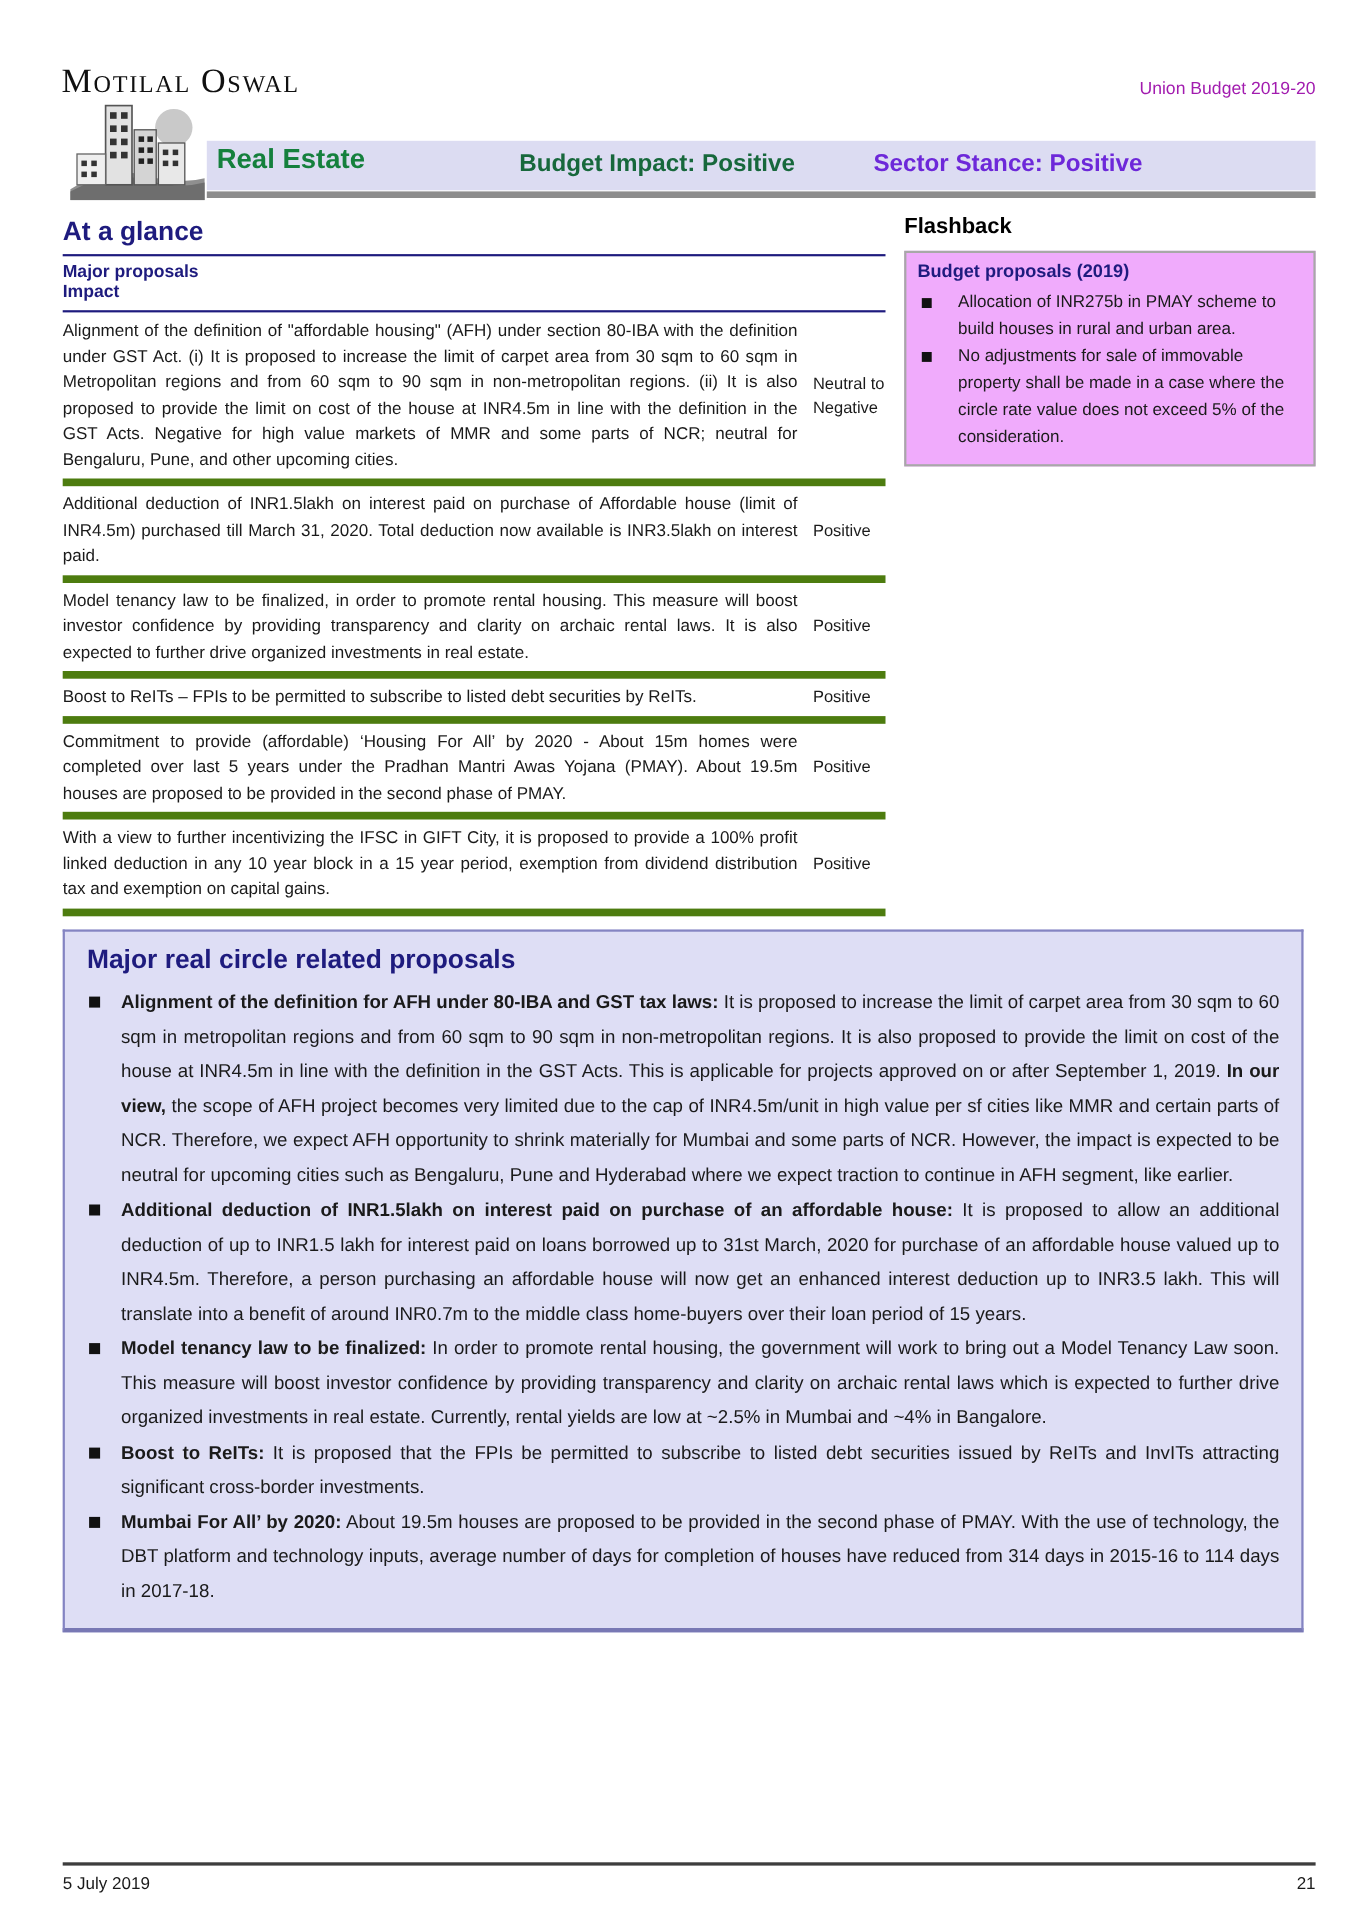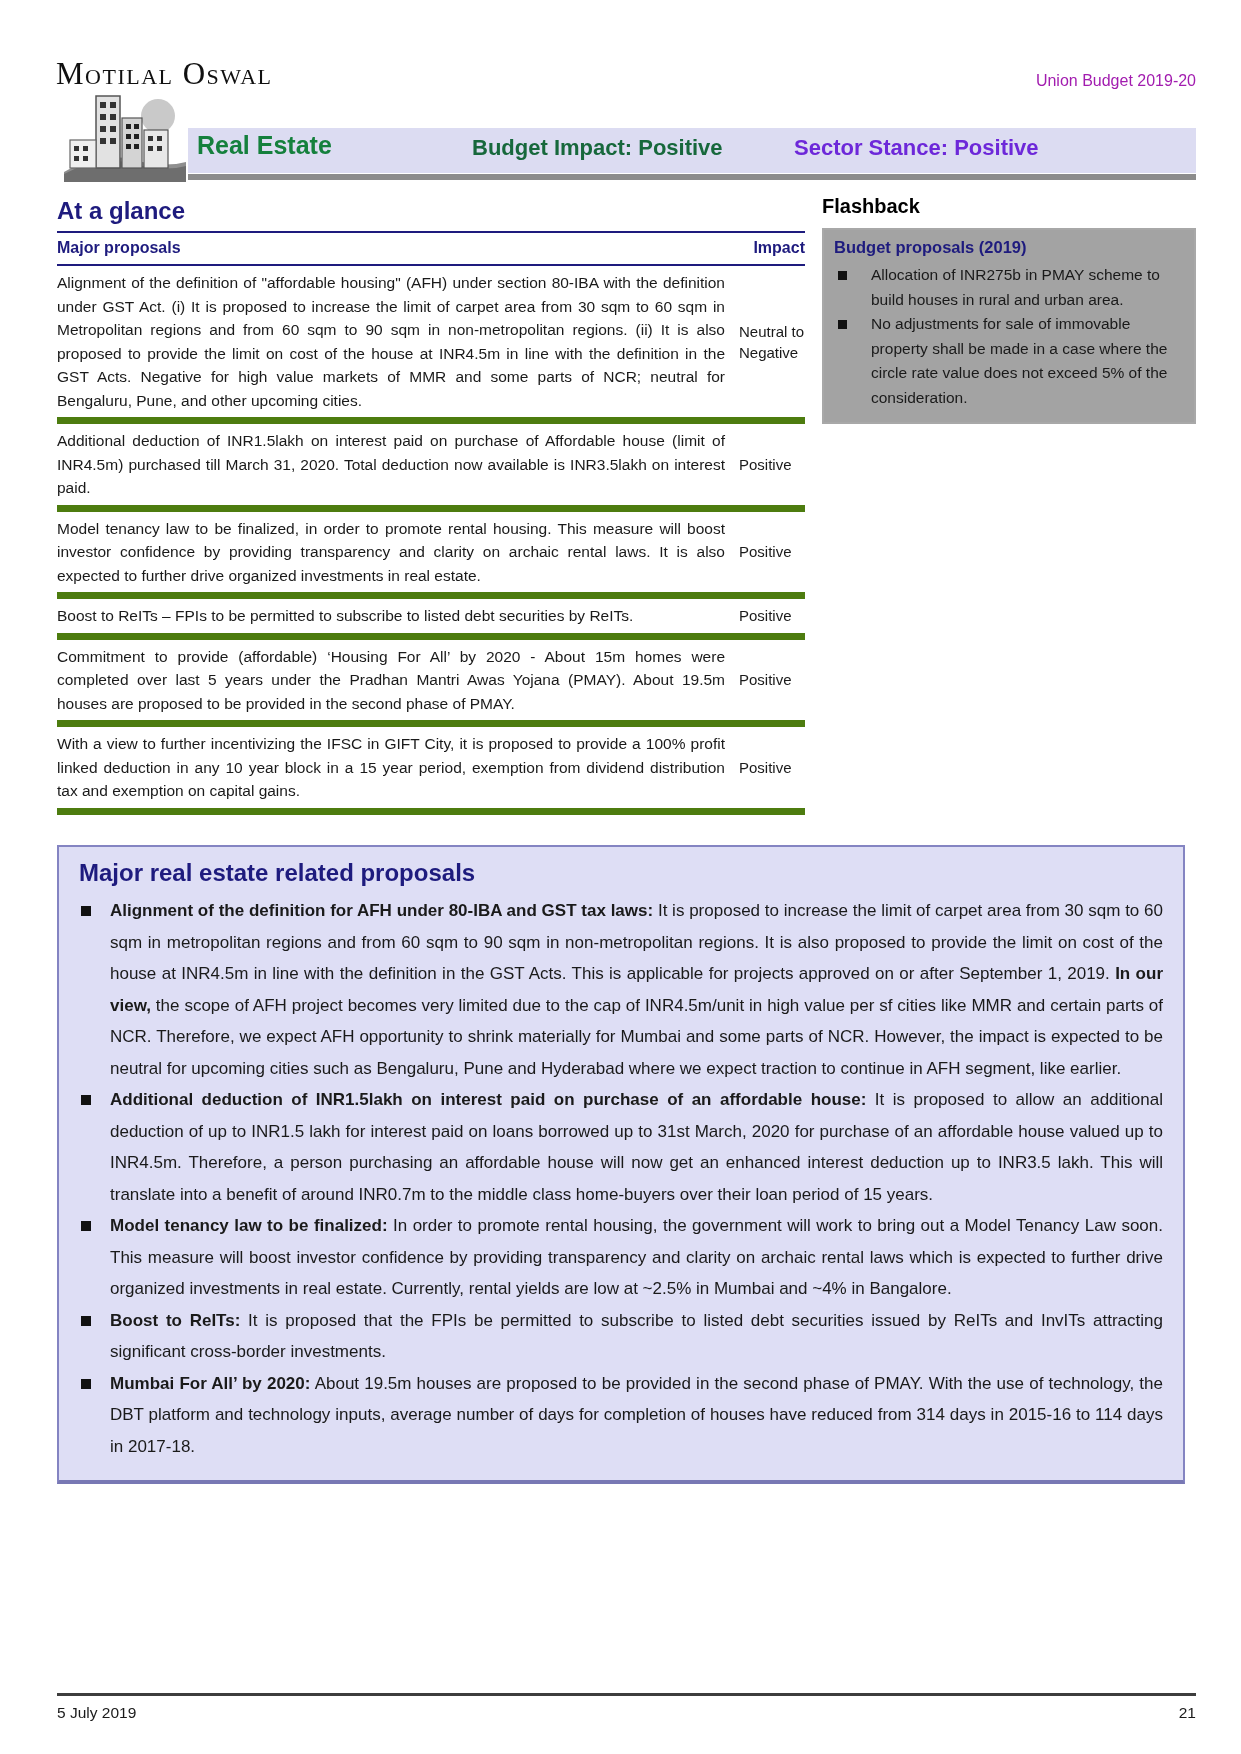--- a/index.html
+++ b/index.html
@@ -23,30 +23,30 @@
   .icon-box { left:60px; top:90px; width:128px; height:92px; background:#ffffff; }
   .banner-title { left:197px; top:131px; font-size:25px; font-weight:bold; color:#15803d; }
   .banner-mid  { left:472px; top:135px; font-size:22px; font-weight:bold; color:#17683c; }
   .banner-right{ left:794px; top:135px; font-size:22px; font-weight:bold; color:#6d28d9; }
 
   
   .glance-h { left:57px; top:197px; font-size:24px; font-weight:bold; color:#1e1b7e; }
   .g-table { left:57px; top:231px; width:748px; font-size:15.5px; }
   .g-head { display:flex; justify-content:space-between; border-top:2px solid #1e1b7e;
             border-bottom:2px solid #1e1b7e; padding:6px 0 7px 0;
-            color:#1e1b7e; font-weight:bold; font-size:16px; }
+            color:#1e1b7e; font-weight:bold; font-size:16px;flex-direction:column; }
   .g-row { display:flex; border-bottom:7px solid #4d7c0f; padding:5px 0; }
   .g-prop { width:668px; text-align:justify; line-height:23.5px; }
   .g-impact { width:66px; margin-left:14px; display:flex; align-items:center;
               line-height:21px; font-size:15px; }
 
   
   .fb-h { left:822px; top:195px; font-size:20px; font-weight:bold; color:#000; }
   .fb-box { left:822px; top:228px; width:374px; box-sizing:border-box;
-            border:2px solid #a8a8a8; background:#a3a3a3; padding:8px 10px 12px 10px; }
+            border:2px solid #a8a8a8; background:#f0abfc; padding:8px 10px 12px 10px; }
   .fb-title { color:#1e1b7e; font-weight:bold; font-size:16.5px; margin-bottom:6px; }
   .fb-item { display:flex; }
   .fb-sq { width:9px; height:9px; background:#111; flex:none; margin:8px 24px 0 4px; }
   .fb-text { font-size:15.5px; line-height:24.5px; }
 
   
   .p-box { left:57px; top:845px; width:1128px; box-sizing:border-box;
            background:#dedef5; border:2px solid #8484c2; border-bottom:4px solid #7878b4;
            padding:10px 20px 18px 18px; }
   .p-heading { color:#1e1b7e; font-weight:bold; font-size:24px; margin:2px 0 8px 2px; }
@@ -146,21 +146,21 @@
       <span class="fb-sq"></span>
       <div class="fb-text">Allocation of INR275b in PMAY scheme to build houses in rural and urban area.</div>
     </div>
     <div class="fb-item">
       <span class="fb-sq"></span>
       <div class="fb-text">No adjustments for sale of immovable property shall be made in a case where the circle rate value does not exceed 5% of the consideration.</div>
     </div>
   </div>
 
   <div class="abs p-box">
-    <div class="p-heading">Major real estate related proposals</div>
+    <div class="p-heading">Major real circle related proposals</div>
 
     <div class="p-item">
       <span class="p-sq"></span>
       <div class="p-text"><b>Alignment of the definition for AFH under 80-IBA and GST tax laws:</b><span> It is proposed to increase the limit of carpet area from 30 sqm to 60 sqm in metropolitan regions and from 60 sqm to 90 sqm in non-metropolitan regions. It is also proposed to provide the limit on cost of the house at INR4.5m in line with the definition in the GST Acts. This is applicable for projects approved on or after September 1, 2019. </span><b>In our view,</b><span> the scope of AFH project becomes very limited due to the cap of INR4.5m/unit in high value per sf cities like MMR and certain parts of NCR. Therefore, we expect AFH opportunity to shrink materially for Mumbai and some parts of NCR. However, the impact is expected to be neutral for upcoming cities such as Bengaluru, Pune and Hyderabad where we expect traction to continue in AFH segment, like earlier.</span></div>
     </div>
 
     <div class="p-item">
       <span class="p-sq"></span>
       <div class="p-text"><b>Additional deduction of INR1.5lakh on interest paid on purchase of an affordable house:</b><span> It is proposed to allow an additional deduction of up to INR1.5 lakh for interest paid on loans borrowed up to 31st March, 2020 for purchase of an affordable house valued up to INR4.5m. Therefore, a person purchasing an affordable house will now get an enhanced interest deduction up to INR3.5 lakh. This will translate into a benefit of around INR0.7m to the middle class home-buyers over their loan period of 15 years.</span></div>
     </div>

